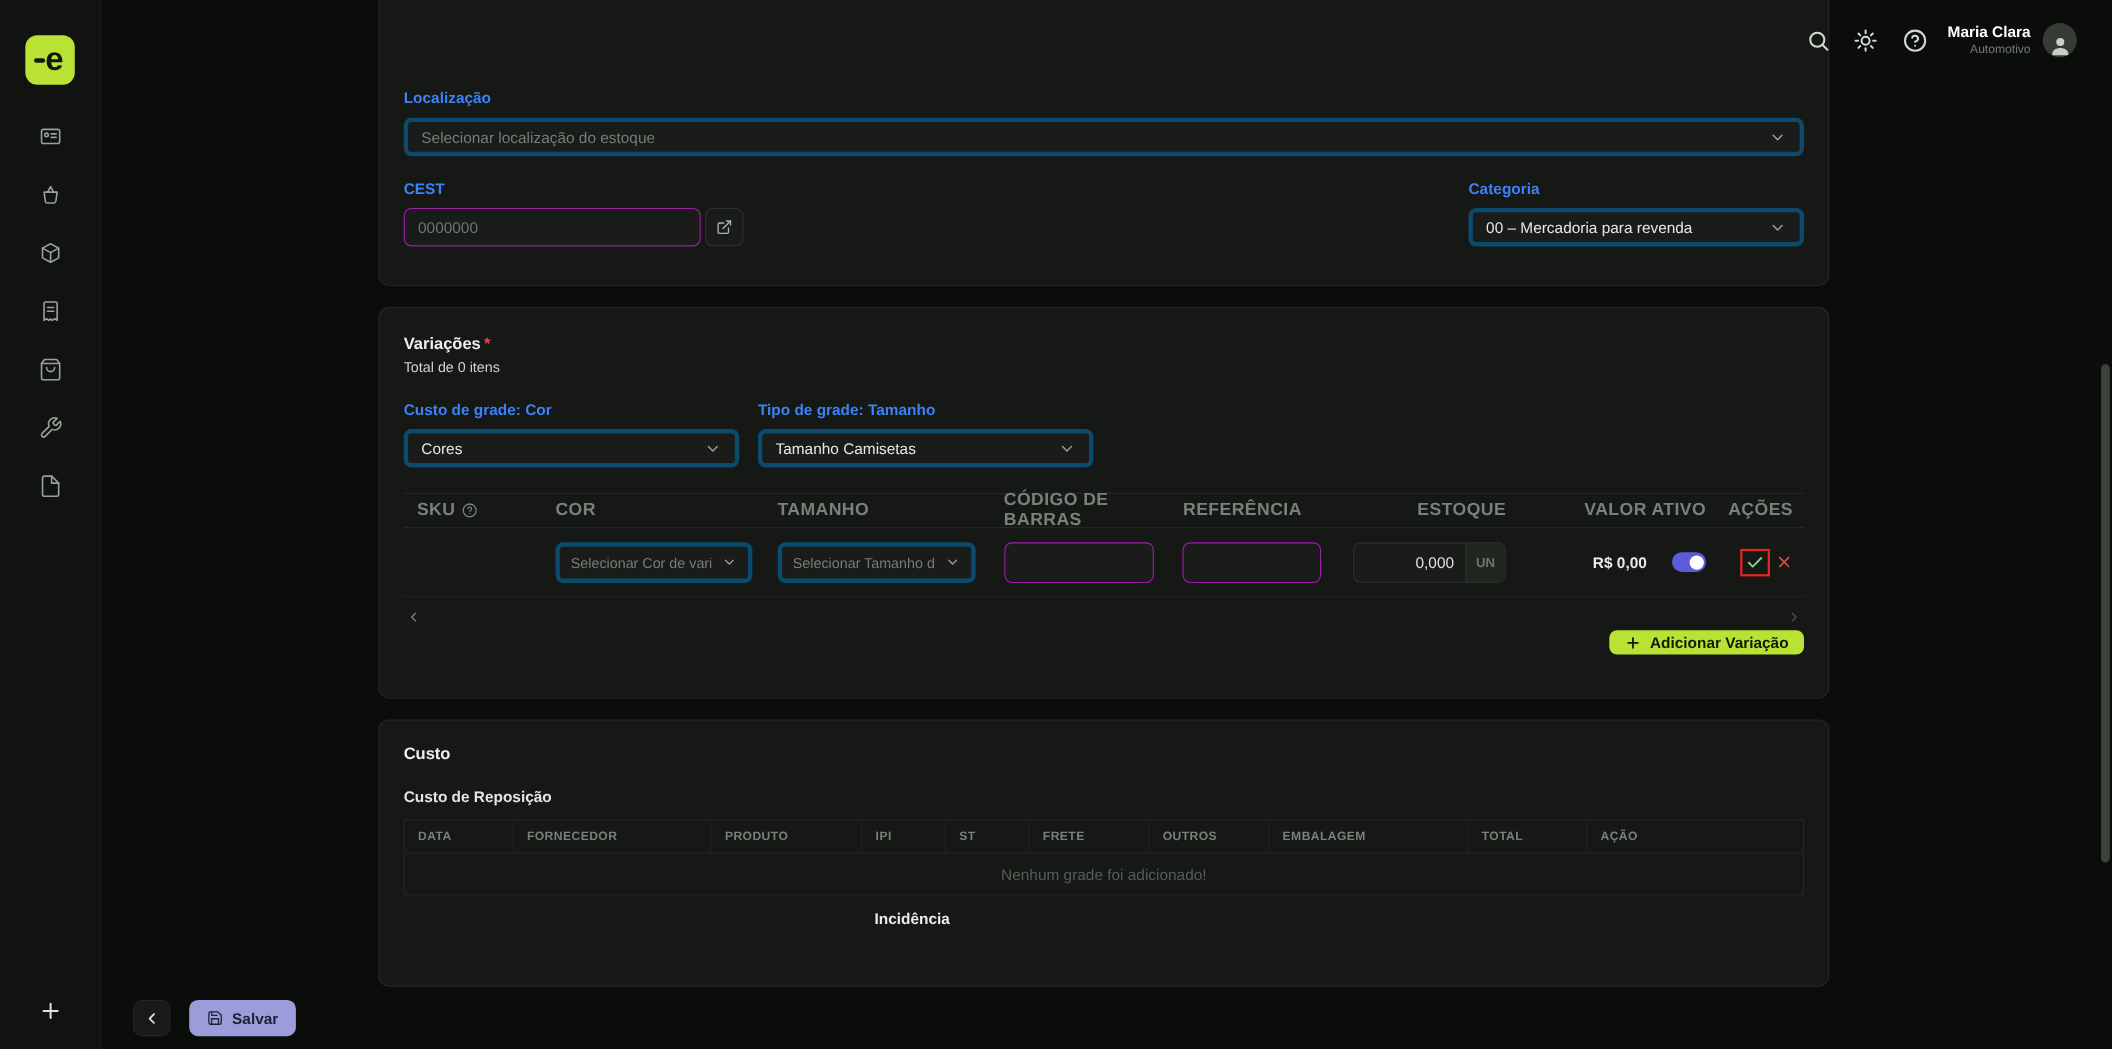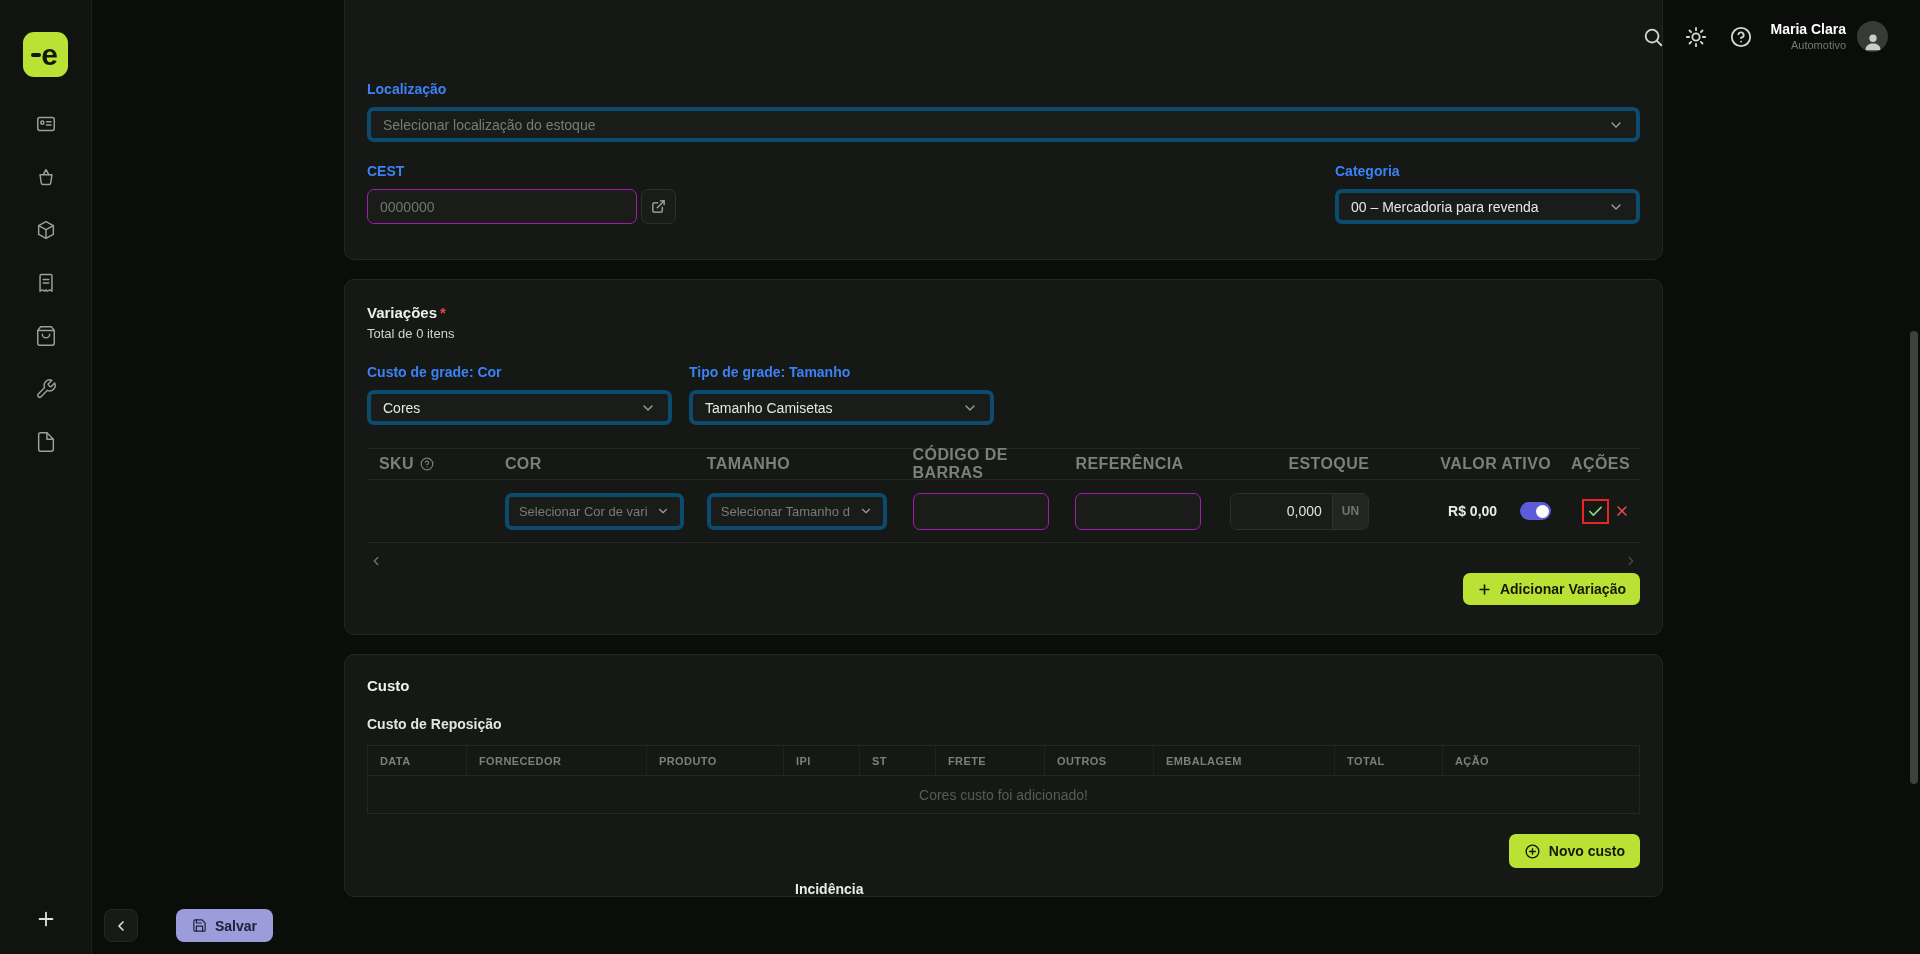--- a/index.html
+++ b/index.html
@@ -80,37 +80,37 @@
   .toggle-knob{position:absolute;right:2.5px;top:2.5px;width:13px;height:13px;border-radius:50%;background:#ffffff;}
   .annot{display:inline-flex;align-items:center;justify-content:center;border:2px solid #e92525;padding:2px 3px;margin-right:5px;}
   .icon-btn{background:none;border:none;padding:0;cursor:pointer;display:flex;align-items:center;}
   .check-btn{color:#85d685;}
   .x-btn{color:#e5484d;}
   .arrows-row{display:flex;justify-content:space-between;align-items:center;margin-top:10px;padding:0 2px;height:16px;}
   .arrow{color:#6f756f;cursor:pointer;background:none;border:none;padding:0;display:flex;}
   .arrow.right{color:#474c47;}
   .add-row{display:flex;justify-content:flex-end;margin-top:4px;}
   .btn-lime{display:inline-flex;align-items:center;gap:8px;background:#b9e234;color:#141906;border:none;border-radius:7px;font-weight:700;font-family:inherit;cursor:pointer;}
-  .add-btn{height:32px;padding:0 14px;font-size:14px;}
+  .add-btn{height:22px;padding:0 14px;font-size:14px;}
   .novo-btn{height:34px;padding:0 15px;font-size:14px;}
 
   
   .sub2{font-size:14px;font-weight:600;color:#e2e5e2;margin-top:22px;}
   .ctable{margin-top:13px;border:1px solid #242824;}
   .ct-head{display:flex;height:29px;align-items:stretch;border-bottom:1px solid #242824;}
   .ct-th{box-sizing:border-box;display:flex;align-items:center;padding-left:12px;border-right:1px solid #20241f;font-size:11px;color:#7a807a;font-weight:600;letter-spacing:0.4px;text-transform:uppercase;}
   .ct-th:last-child{border-right:none;}
   .k1{width:99px;}.k2{width:180px;}.k3{width:137px;}.k4{width:76px;}.k5{width:76px;}
   .k6{width:109px;}.k7{width:109px;}.k8{width:181px;}.k9{width:108px;}.k10{flex:1;}
   .ct-empty{height:37px;display:flex;align-items:center;justify-content:center;font-size:14px;color:#565c56;}
   .novo-row{display:flex;justify-content:flex-end;margin-top:20px;}
   .incid{margin-top:13px;margin-left:428px;font-size:14px;font-weight:700;color:#e9ebe9;}
 
   
-  .footer{position:absolute;left:104px;bottom:12px;display:flex;align-items:center;gap:38px;z-index:4;justify-content:space-between;}
+  .footer{position:absolute;left:121px;bottom:12px;display:flex;align-items:center;gap:17px;z-index:4;justify-content:space-between;}
   .back-btn{width:34px;height:33px;background:#171a17;border:1px solid #242824;border-radius:8px;color:#e2e5e2;display:flex;align-items:center;justify-content:center;cursor:pointer;}
   .salvar-btn{display:inline-flex;align-items:center;gap:8px;height:33px;padding:0 16px;background:#9d9cdb;color:#20203a;border:none;border-radius:8px;font-size:14px;font-weight:700;font-family:inherit;cursor:pointer;}
 
   .scroll-thumb{position:absolute;right:2px;top:331px;width:8px;height:453px;background:#3d423d;border-radius:4px;cursor:pointer;z-index:5;}
 </style>
 </head>
 <body>
 
 <div class="screen">
 
@@ -403,33 +403,23 @@
           <div class="ct-th k2">FORNECEDOR</div>
           <div class="ct-th k3">PRODUTO</div>
           <div class="ct-th k4">IPI</div>
           <div class="ct-th k5">ST</div>
           <div class="ct-th k6">FRETE</div>
           <div class="ct-th k7">OUTROS</div>
           <div class="ct-th k8">EMBALAGEM</div>
           <div class="ct-th k9">TOTAL</div>
           <div class="ct-th k10">AÇÃO</div>
         </div>
-        <div class="ct-empty">Cores custo foi adicionado!</div>
-      </div>
-
-      <div class="novo-row">
-        <button class="btn-lime novo-btn">
-          <svg width="17" height="17" viewBox="0 0 24 24" fill="none" stroke="currentColor" stroke-width="1.9" stroke-linecap="round">
-              <circle cx="12" cy="12" r="9"></circle>
-              <line x1="12" y1="8" x2="12" y2="16"></line>
-              <line x1="8" y1="12" x2="16" y2="12"></line>
-            </svg>
-          <span>Novo custo</span>
-        </button>
-      </div>
+        <div class="ct-empty">Nenhum grade foi adicionado!</div>
+      </div>
+
 
       <div class="incid">Incidência</div>
     </section>
   </main>
 
   <div class="footer">
     <button class="back-btn">
       <svg width="16" height="16" viewBox="0 0 24 24" fill="none" stroke="currentColor" stroke-width="2.4" stroke-linecap="round" stroke-linejoin="round">
           <polyline points="15 18 9 12 15 6"></polyline>
         </svg>

